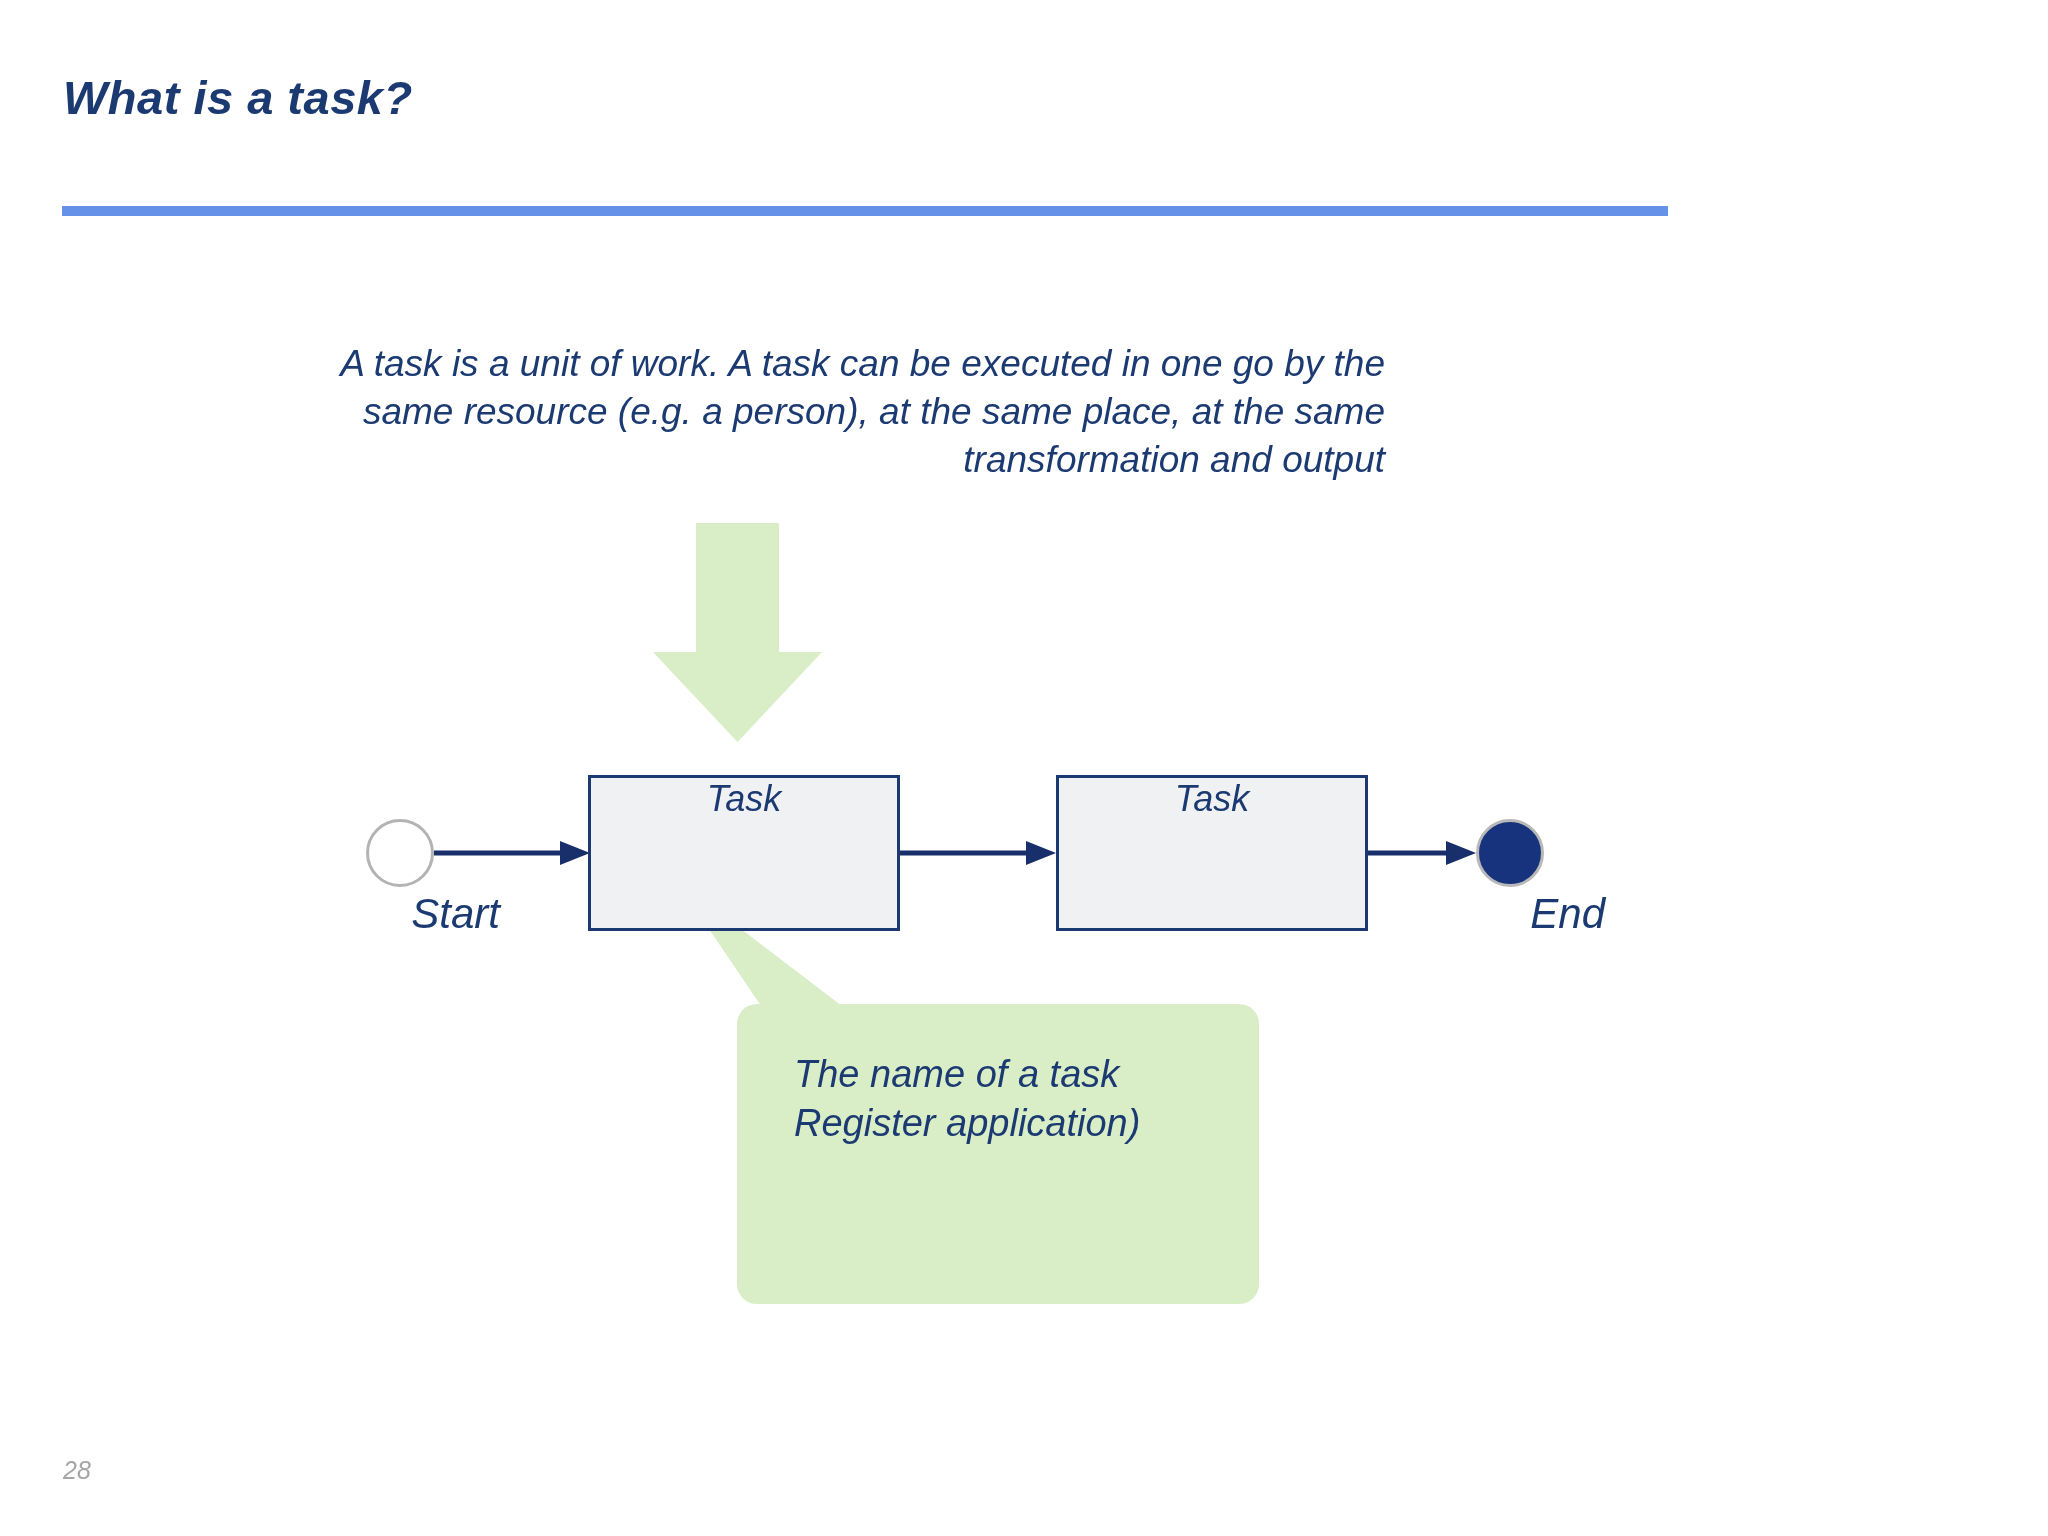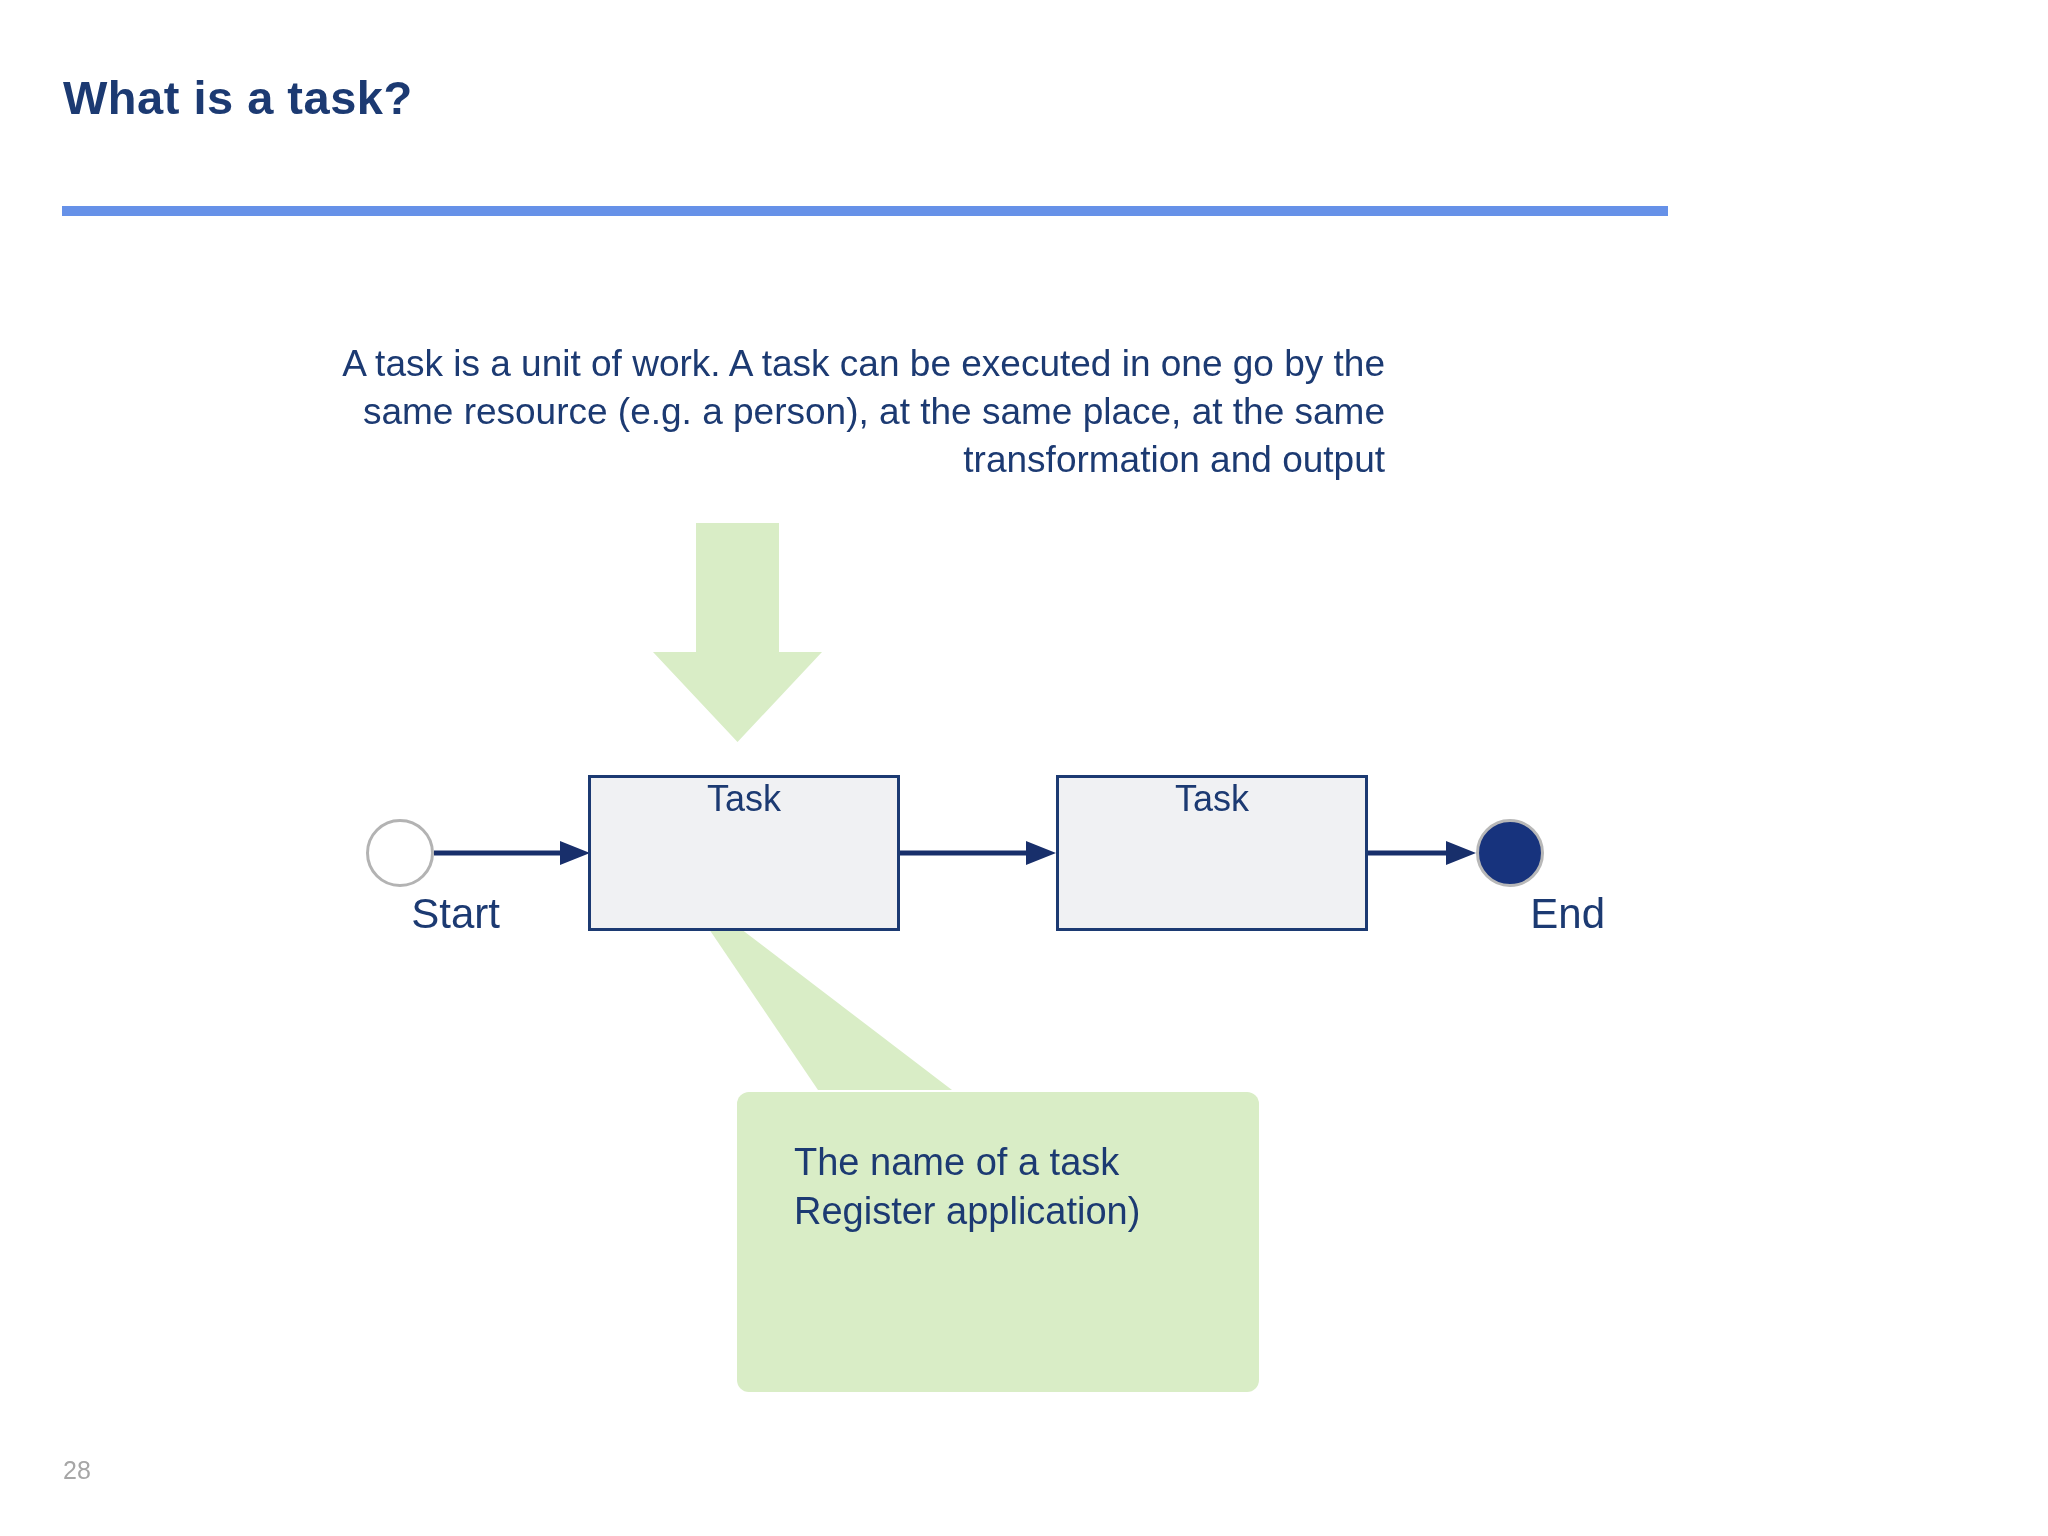--- a/index.html
+++ b/index.html
@@ -15,20 +15,21 @@
     --page-number-gray:#a6a6a6;
   }
   *{margin:0;padding:0;box-sizing:border-box;}
   html,body{background:#ffffff;}
   body{font-family:"Liberation Sans","DejaVu Sans",sans-serif;}
   .slide{
     position:relative;
     width:1668px;height:1536px;
     background:#ffffff;
     overflow:hidden;
+    font-style:italic;
   }
   .slide-title{
     position:absolute;left:63px;top:72px;
     font-size:47px;font-weight:bold;line-height:1.1;
     color:var(--navy-text);
     letter-spacing:0.5px;
   }
   .title-rule{
     position:absolute;left:62px;top:206px;
     width:1916px;height:10px;
@@ -70,22 +71,22 @@
     position:absolute;top:775px;width:312px;height:156px;
     background:var(--task-box-fill);
     border:3px solid var(--task-box-border);
     display:flex;align-items:flex-start;justify-content:center;
     z-index:2;
   }
   .task-box-1{left:588px;}
   .task-box-2{left:1056px;}
   .task-label{font-size:36px;color:var(--navy-text);}
   .callout{
-    position:absolute;left:737px;top:1092px;width:522px;height:300px;
-    background:var(--soft-green);border-radius:12px;
+    position:absolute;left:737px;top:1004px;width:522px;height:300px;
+    background:var(--soft-green);border-radius:20px;
     z-index:2;
   }
   .callout-text{
     position:absolute;left:57px;top:46px;
     font-size:38px;line-height:49px;color:var(--navy-text);
   }
   .callout-line{white-space:nowrap;}
   .page-number{
     position:absolute;left:63px;top:1456px;
     font-size:25px;color:var(--page-number-gray);

